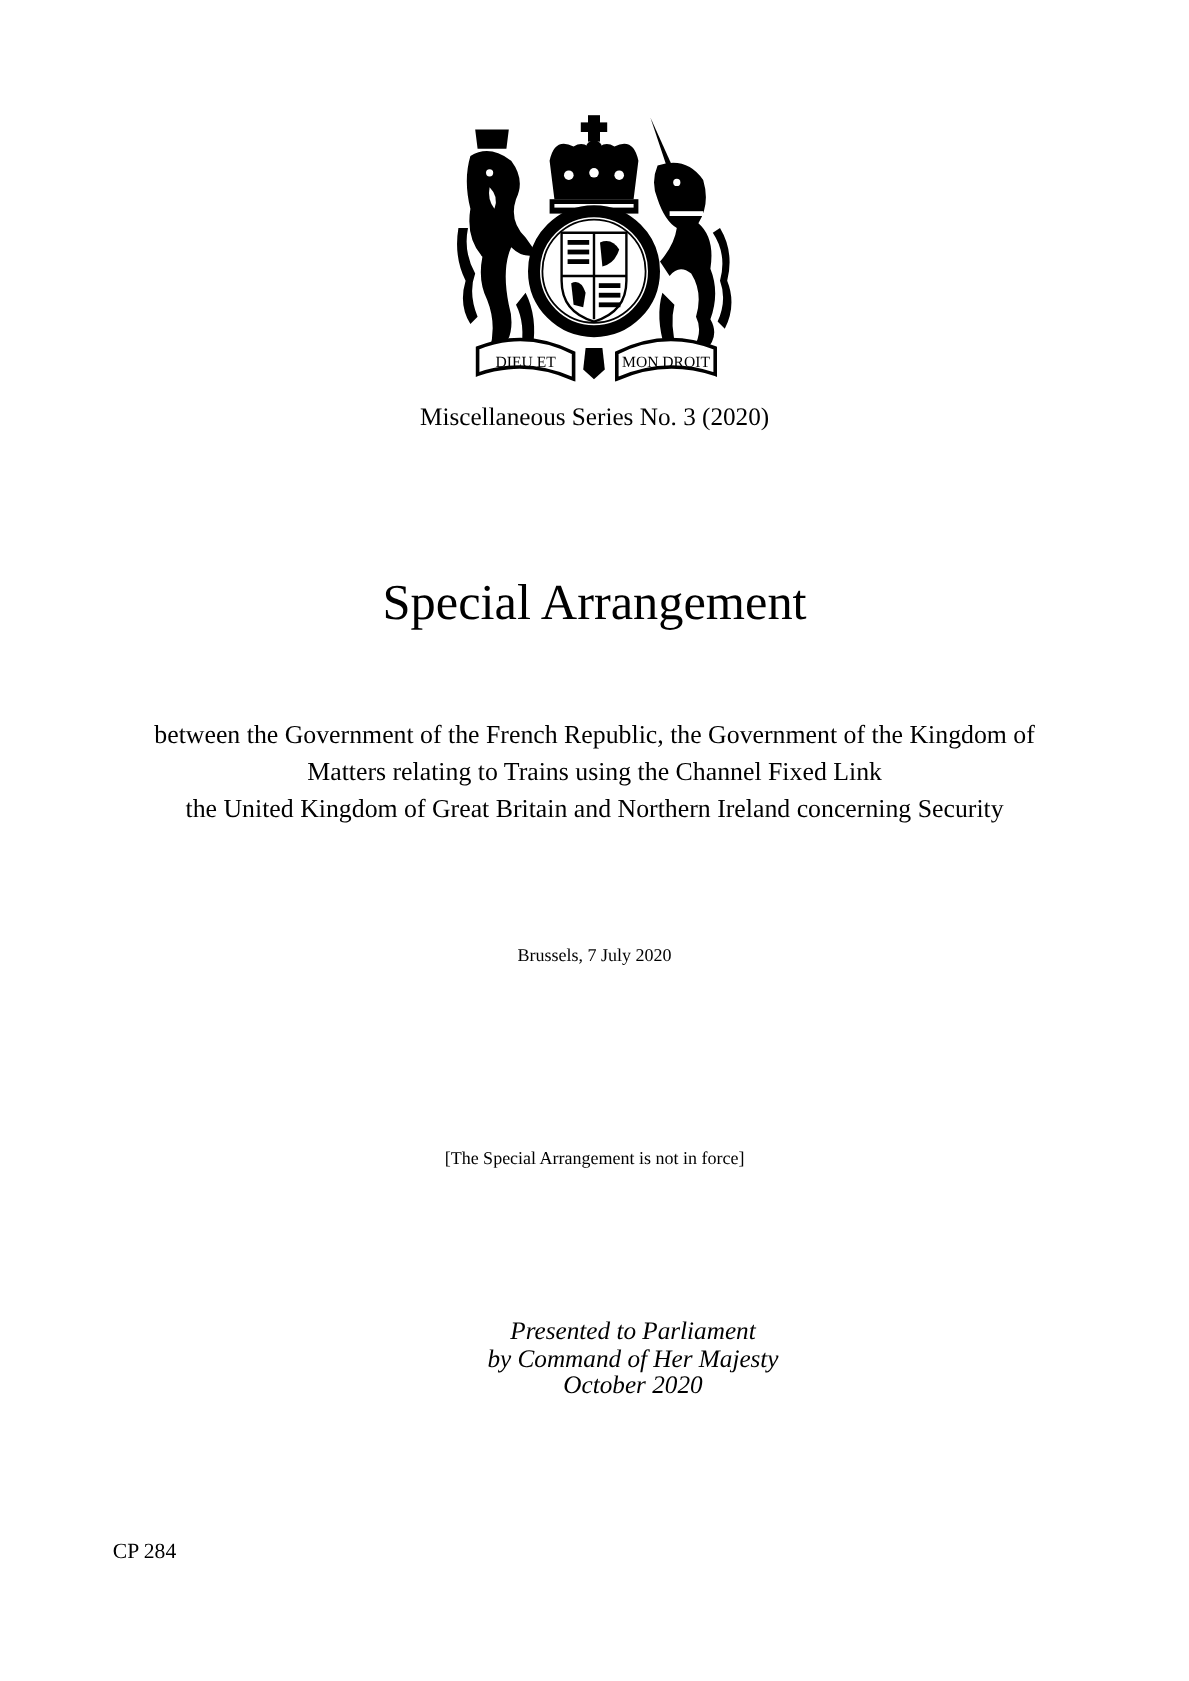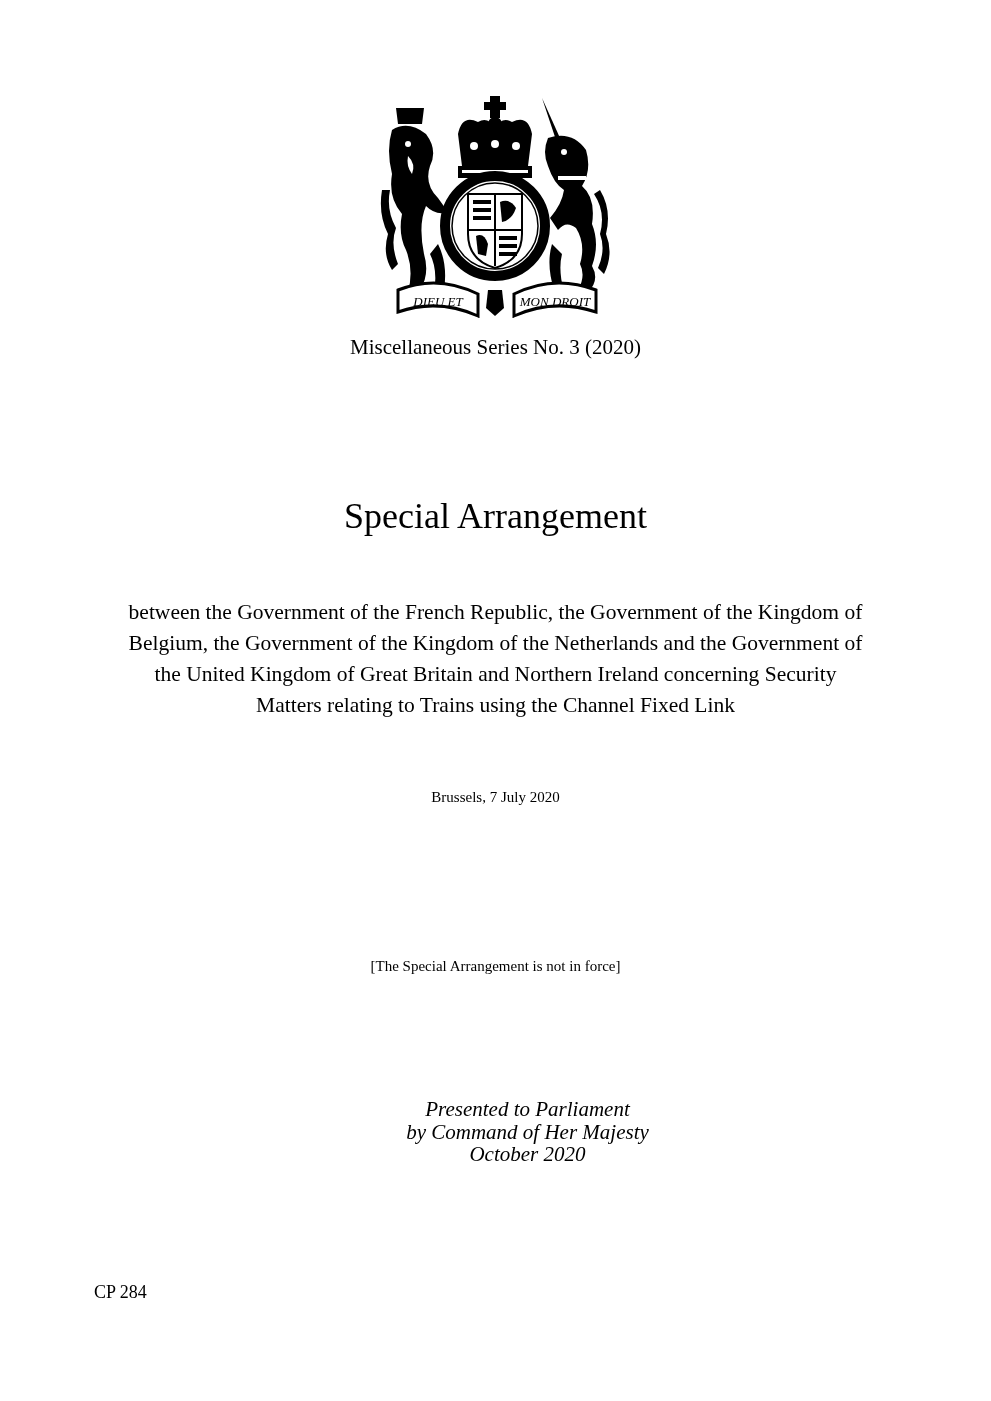--- a/index.html
+++ b/index.html
@@ -1,23 +1,23 @@
 <!DOCTYPE html>
 <html><head>
 <meta charset="utf-8">
 <style>
   html, body { margin: 0; padding: 0; background: #ffffff; }
   body {
     width: 991px; height: 1401px; position: relative; overflow: hidden;
     font-family: "Liberation Serif", "DejaVu Serif", serif; color: #000;
   }
-  .crest { position: absolute; left: 378px; top: 94px; width: 236px; height: 224px; font-style: italic; }
+  .crest { position: absolute; left: 378px; top: 94px; width: 236px; height: 224px; }
   .center { position: absolute; left: 0; width: 991px; text-align: center; }
   .series { top: 334px; font-size: 21px; line-height: 26px; }
-  .title { top: 485px; font-size: 36px; line-height: 62px; }
+  .title { top: 472px; font-size: 42px; line-height: 62px; }
   .subtitle { top: 597px; font-size: 21.5px; line-height: 31px; left: 60px; width: 871px; }
   .place-date { top: 788px; font-size: 15px; line-height: 18px; }
   .status { top: 944px; font-size: 15px; line-height: 18px; margin-top: 13px; }
   .presented { top: 1098px; font-size: 21px; line-height: 22.5px; font-style: italic; padding-left: 32px; }
   .presented div { white-space: nowrap; }
   .cp { position: absolute; left: 94px; top: 1281px; font-size: 18px; line-height: 22px; }
 </style>
 </head>
 <body>
 
@@ -83,23 +83,22 @@
     <text x="177" y="212" font-size="13" text-anchor="middle" font-family="Liberation Serif, serif" fill="#000">MON DROIT</text>
   </svg>
 </div>
 
 <div class="center series">Miscellaneous Series No. 3 (2020)</div>
 
 <div class="center title">Special Arrangement</div>
 
 <div class="center subtitle">
   <div>between the Government of the French Republic, the Government of the Kingdom of</div>
-  <div>Belgium, the Government of the Kingdom of the Netherlands and the Government of</div>
+  <div>Matters relating to Trains using the Channel Fixed Link</div>
   <div>the United Kingdom of Great Britain and Northern Ireland concerning Security</div>
-  <div>Matters relating to Trains using the Channel Fixed Link</div>
 </div>
 
 <div class="center place-date">Brussels, 7 July 2020</div>
 
 <div class="center status">[The Special Arrangement is not in force]</div>
 
 <div class="center presented">
   <div>Presented to Parliament</div>
   <div>by Command of Her Majesty</div>
   <div>October 2020</div>

